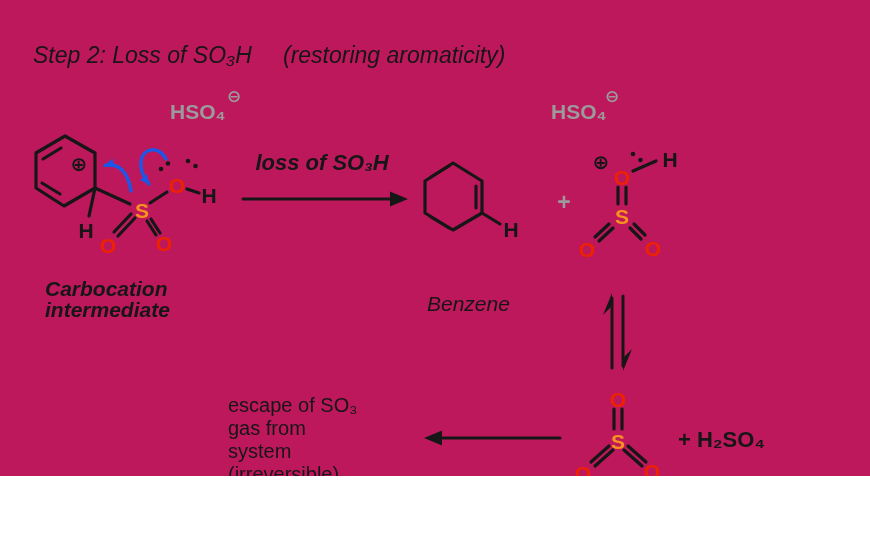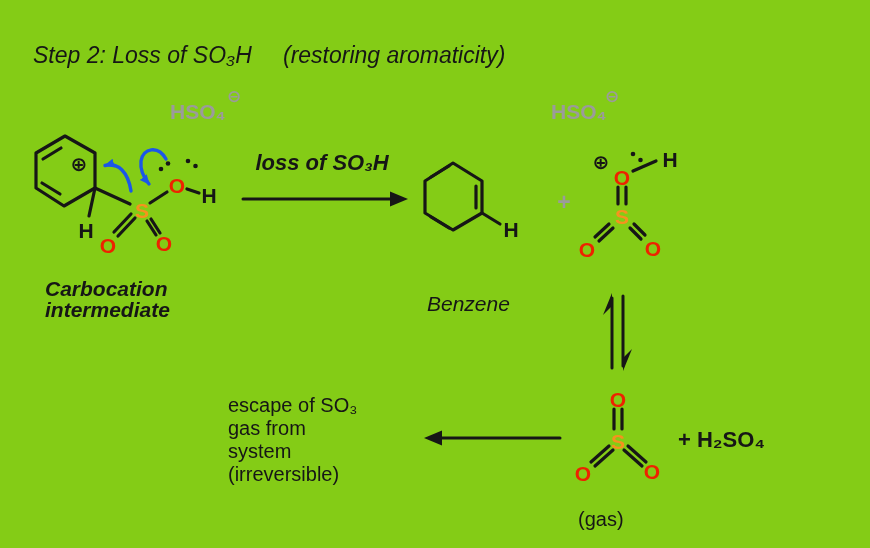--- a/index.html
+++ b/index.html
@@ -1,16 +1,16 @@
 <!DOCTYPE html>
 <html><head>
 <meta charset="utf-8">
 <style>
   html,body{margin:0;padding:0;background:#ffffff;}
-  .stage{position:relative;width:870px;height:548px;background:#84cc16;overflow:hidden;}
+  .stage{position:relative;width:870px;height:476px;background:#be185d;overflow:hidden;}
   svg{display:block;}
   .bond{stroke:#161616;stroke-width:3.2;stroke-linecap:round;stroke-linejoin:round;fill:none;}
   .aline{stroke:#161616;stroke-width:3;stroke-linecap:round;fill:none;}
   .curve{stroke-width:3.4;stroke-linecap:round;fill:none;}
   .fatom{font:bold 21px "Liberation Sans","DejaVu Sans",sans-serif;text-anchor:middle;dominant-baseline:central;}
   .fcharge{font:bold 20px "DejaVu Sans","Liberation Sans",sans-serif;text-anchor:middle;dominant-baseline:central;}
   .fchargesup{font:bold 17px "DejaVu Sans","Liberation Sans",sans-serif;text-anchor:middle;}
   .ftitle{font:italic 23px "Liberation Sans","DejaVu Sans",sans-serif;}
   .fbi{font:italic bold 22px "Liberation Sans","DejaVu Sans",sans-serif;}
   .fbi2{font:italic bold 21px "Liberation Sans","DejaVu Sans",sans-serif;}

